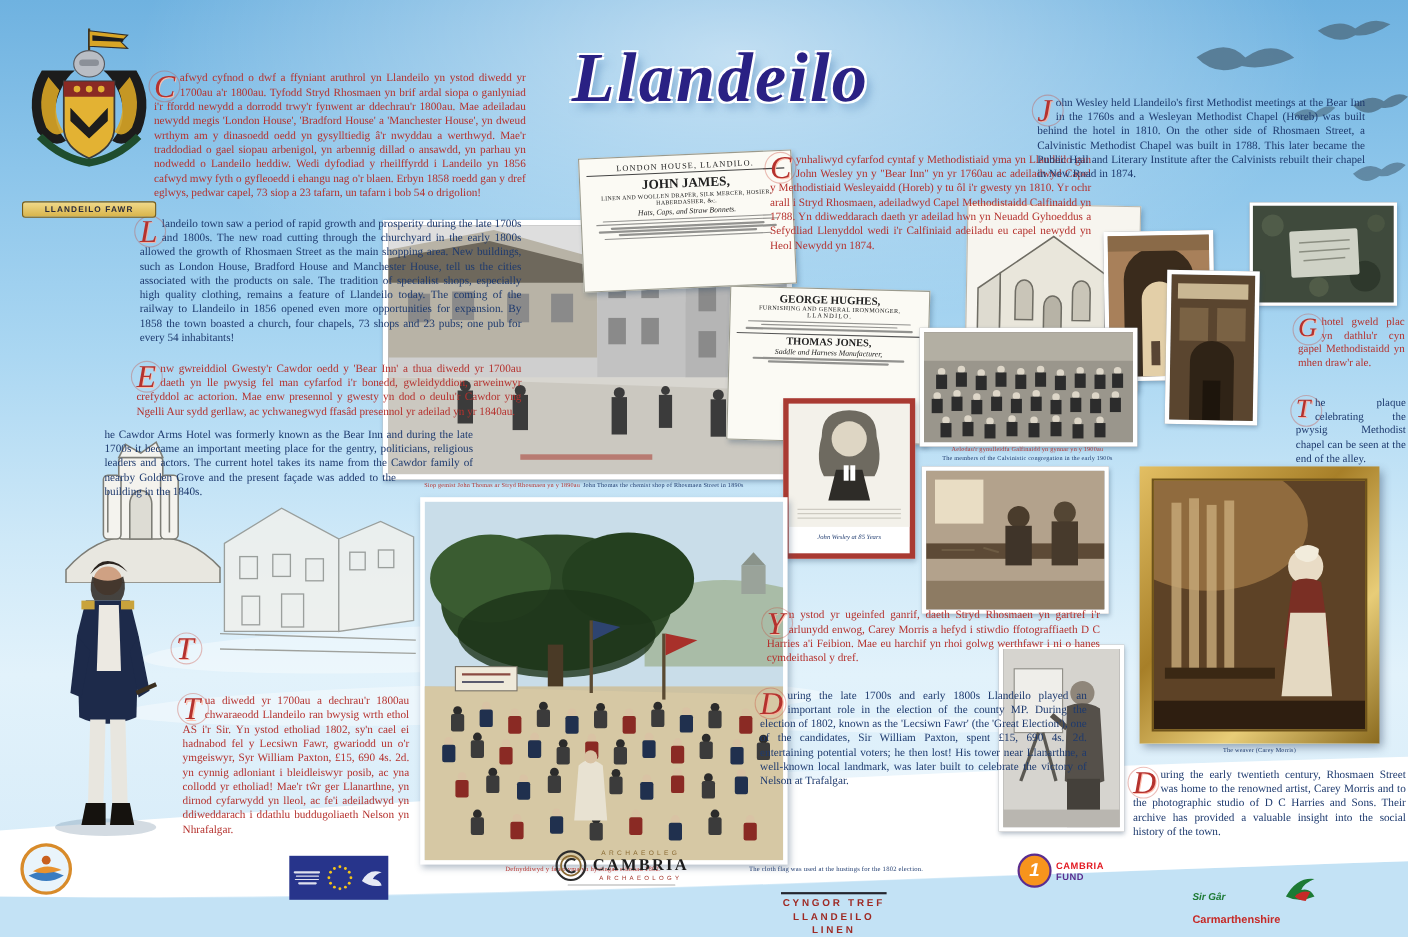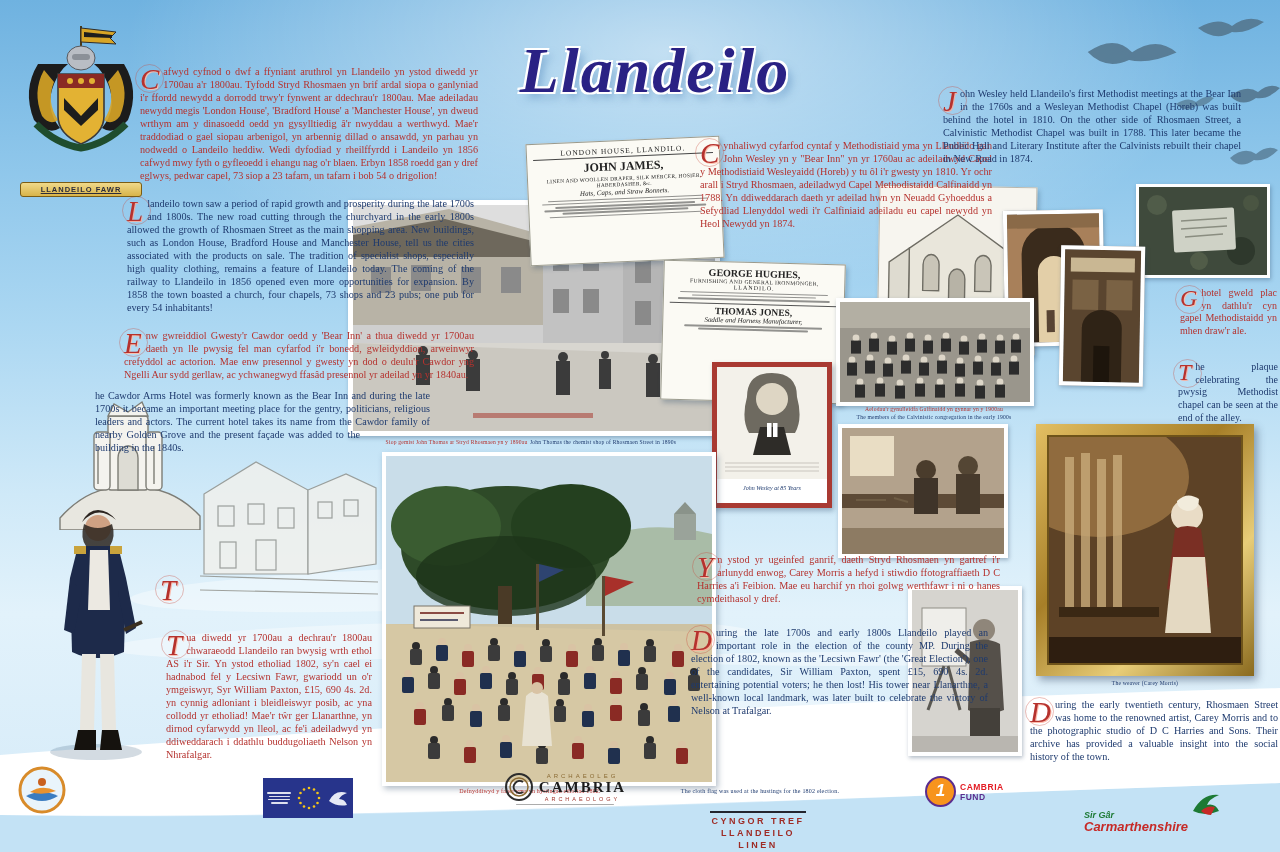--- a/index.html
+++ b/index.html
@@ -35,21 +35,21 @@
   .cambria .t1{font-size:6px;letter-spacing:3px;color:#8a6a33;}
   .cambria .t2{font-family:"Liberation Serif",serif;font-size:15px;letter-spacing:2px;color:#1c1c1c;font-weight:bold;}
   .cambria .t3{font-size:5.5px;letter-spacing:3px;color:#a03228;}
   .gronfa{display:flex;align-items:center;gap:4px;}
   .gronfa .disc{width:27px;height:27px;border-radius:50%;background:#f7941d;border:2px solid #5b2d8e;
     color:#fff;font-weight:bold;font-size:17px;font-style:italic;text-align:center;line-height:26px;}
   .gronfa .t1{color:#e31b23;font-weight:bold;font-size:8.5px;letter-spacing:.5px;}
   .gronfa .t2{color:#5b2d8e;font-weight:bold;font-size:8.5px;letter-spacing:.5px;}
   .sirgar{display:flex;align-items:center;gap:3px;}
   .sirgar .t1{color:#1d7a34;font-weight:bold;font-style:italic;font-size:9px;line-height:1;margin-top:35px;}
-  .sirgar .t2{color:#c62a27;font-weight:bold;font-style:italic;font-size:13px;line-height:1;} .fr{float:right;clear:right;} .fll{float:left;clear:left;}
+  .sirgar .t2{color:#c62a27;font-weight:bold;font-size:10px;line-height:1;margin-top:12px;} .fr{float:right;clear:right;} .fll{float:left;clear:left;}
 </style>
 </head>
 <body>
 
 <div id="poster">
 
   <div class="stripe" style="left:130px;top:568px;width:580px;height:42px;transform:rotate(-2deg);"></div>
   <div class="stripe" style="left:110px;top:622px;width:640px;height:36px;transform:rotate(-1.5deg);"></div>
   <div class="stripe" style="left:660px;top:652px;width:360px;height:14px;"></div>
   <div class="stripe" style="left:660px;top:700px;width:360px;height:12px;"></div>
@@ -503,21 +503,21 @@
       <path d="M24 46 Q12 68 22 92 Q30 102 38 96 Q26 78 34 58 Z" fill="#d8a526" opacity=".9"></path>
       <path d="M98 46 Q110 68 100 92 Q92 102 84 96 Q96 78 88 58 Z" fill="#d8a526" opacity=".9"></path>
       <path d="M38 50 L84 50 L84 92 Q84 110 61 120 Q38 110 38 92 Z" fill="#e3b233" stroke="#3a3a3a" stroke-width="1.6"></path>
       <path d="M38 50 L84 50 L84 64 L38 64 Z" fill="#8a2a24"></path>
       <path d="M44 74 L61 92 L78 74 L78 86 L61 102 L44 86 Z" fill="#1d1d1d"></path>
       <circle cx="50" cy="57" r="3" fill="#e3b233"></circle>
         <circle cx="61" cy="57" r="3" fill="#e3b233"></circle>
         <circle cx="72" cy="57" r="3" fill="#e3b233"></circle>
       <path d="M16 100 Q36 120 61 124 Q86 120 106 100" fill="none" stroke="#1f4d2e" stroke-width="7"></path>
     </svg>
-    <div style="margin-top:2px;background:linear-gradient(180deg,#f0d98a,#d8b44a);border:1px solid #7a5c14;border-radius:3px;text-align:center;font-family:'Liberation Sans',sans-serif;font-size:7.5px;font-weight:bold;letter-spacing:1px;color:#2c2c3a;padding:2px 0;text-decoration:underline;">LLANDEILO FAWR</div>
+    <div style="margin-top:2px;background:linear-gradient(180deg,#f0d98a,#d8b44a);border:1px solid #7a5c14;border-radius:3px;text-align:center;font-family:'Liberation Sans',sans-serif;font-size:7.5px;font-weight:bold;letter-spacing:1px;color:#2c2c3a;padding:2px 0;">LLANDEILO FAWR</div>
   </div>
 
   <div class="title">Llandeilo</div>
 
   <div class="logo" style="left:18px;top:766px;width:48px;height:48px;">
     <svg width="48" height="48" viewBox="0 0 48 48">
       <circle cx="24" cy="24" r="22" fill="#e9f4fb" stroke="#d88b2a" stroke-width="3"></circle>
       <path d="M8 30 Q24 22 40 30 Q24 40 8 30 Z" fill="#3a7cc0"></path>
       <path d="M12 26 Q24 18 38 25 Q24 30 12 26 Z" fill="#e8922e"></path>
       <circle cx="24" cy="16" r="4" fill="#c9601e"></circle>

